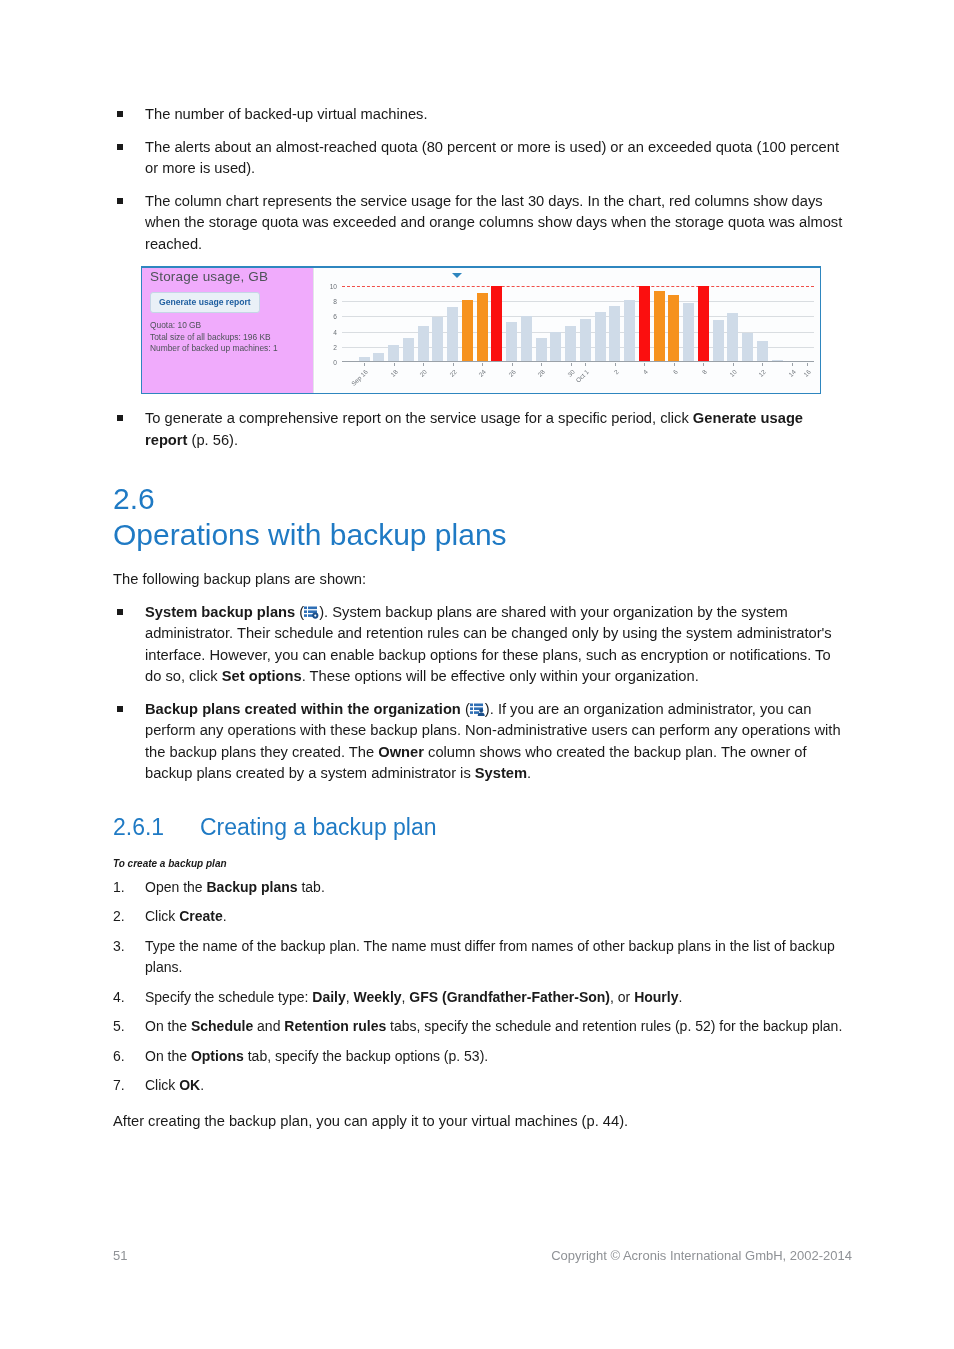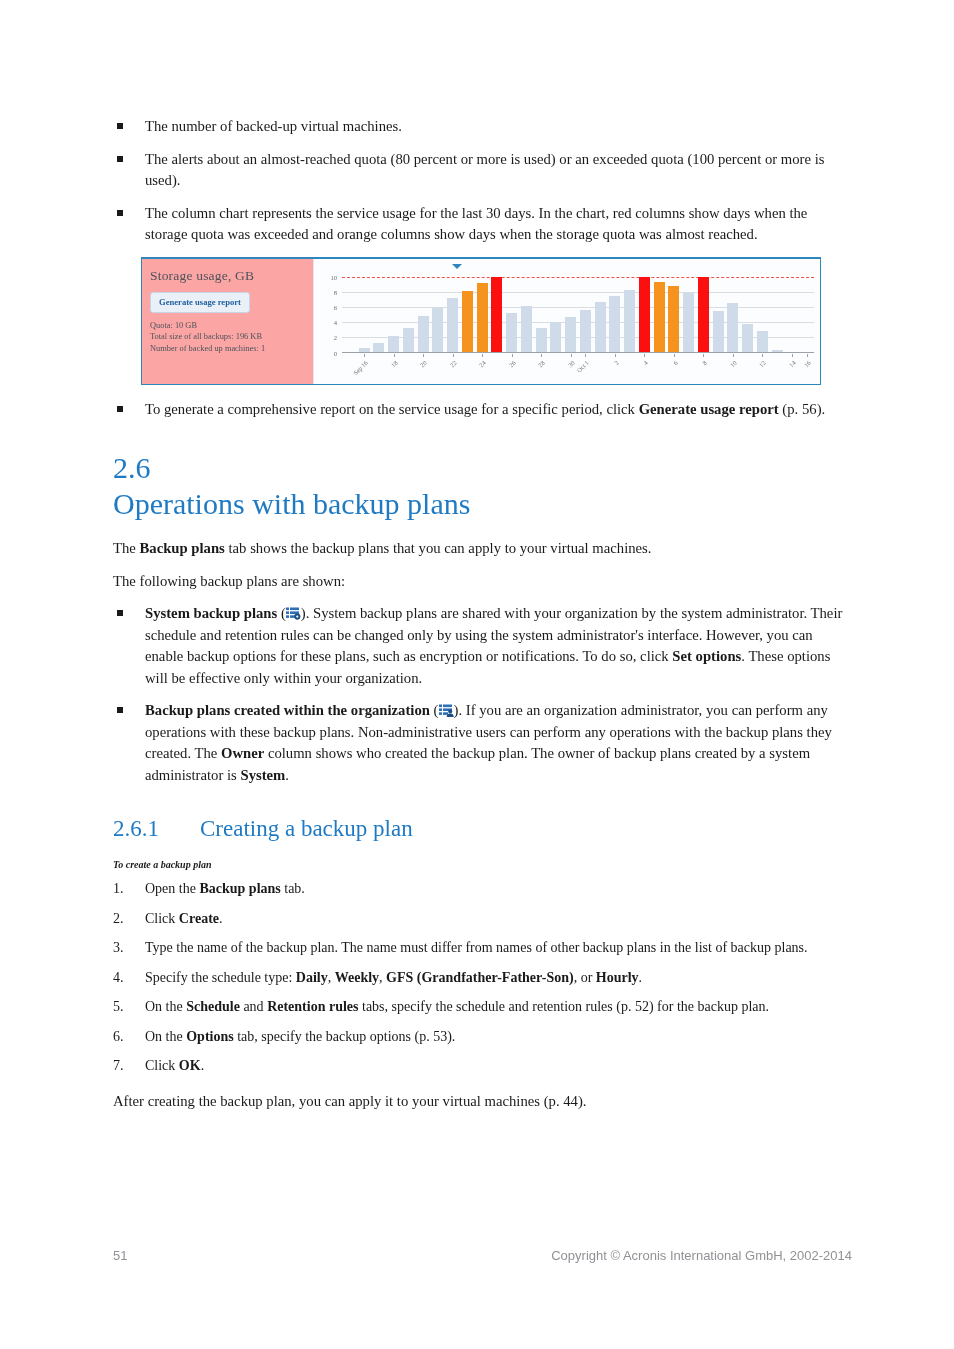--- a/index.html
+++ b/index.html
@@ -15,23 +15,22 @@
     position: relative;
     width: 954px;
     height: 1349px;
     margin: 0 auto;
     background: #ffffff;
     overflow: hidden;
   }
   .content {
     position: absolute;
     left: 113px;
-    top: 116px;
+    top: 104px;
     width: 730px;
-    font-family: Liberation Serif, serif;
   }
 
   
   ul.bul {
     list-style: none;
     margin: 0;
     padding: 0;
   }
   ul.bul > li {
     position: relative;
@@ -117,23 +116,23 @@
     border-top: 2px solid #2e86bf;
     background: #ffffff;
     box-sizing: border-box;
     overflow: hidden;
   }
   .shot-left {
     position: absolute;
     left: 0; top: 0;
     width: 172px;
     height: 100%;
-    padding: 9px 0 0 8px;
+    padding: 1px 0 0 8px;
     box-sizing: border-box;
-    background: #fca5a5;
+    background: #f0abfc;
     border-right: 1px solid #e2e6ea;
   }
   .shot-title {
     font-size: 13.5px;
     color: #4d5358;
     letter-spacing: .2px;
     margin-bottom: 7px;
   }
   .btn-gen {
     display: inline-block;
@@ -535,21 +534,20 @@
       <li>
         <span class="sq"></span><span>To generate a comprehensive report on the service usage for a specific period, click </span><b>Generate usage report</b><span> (p. 56).</span>
       </li>
     </ul>
 
     <h1 class="h-num">
       <span class="n">2.6</span>
       <span>Operations with backup plans</span>
     </h1>
 
-    <p class="body"><span>The </span><b>Backup plans</b><span> tab shows the backup plans that you can apply to your virtual machines.</span></p>
 
     <p class="body">The following backup plans are shown:</p>
 
     <ul class="bul">
       <li>
         <span class="sq"></span><b>System backup plans</b><span> (</span><span class="ico">
           <svg width="15" height="13" viewBox="0 0 15 13">
             <rect x="0" y="0.5" width="3" height="2.6" fill="#2f6fb5"></rect>
             <rect x="4" y="0.5" width="9" height="2.6" fill="#2f6fb5"></rect>
             <rect x="0" y="4.4" width="3" height="2.6" fill="#2f6fb5"></rect>

